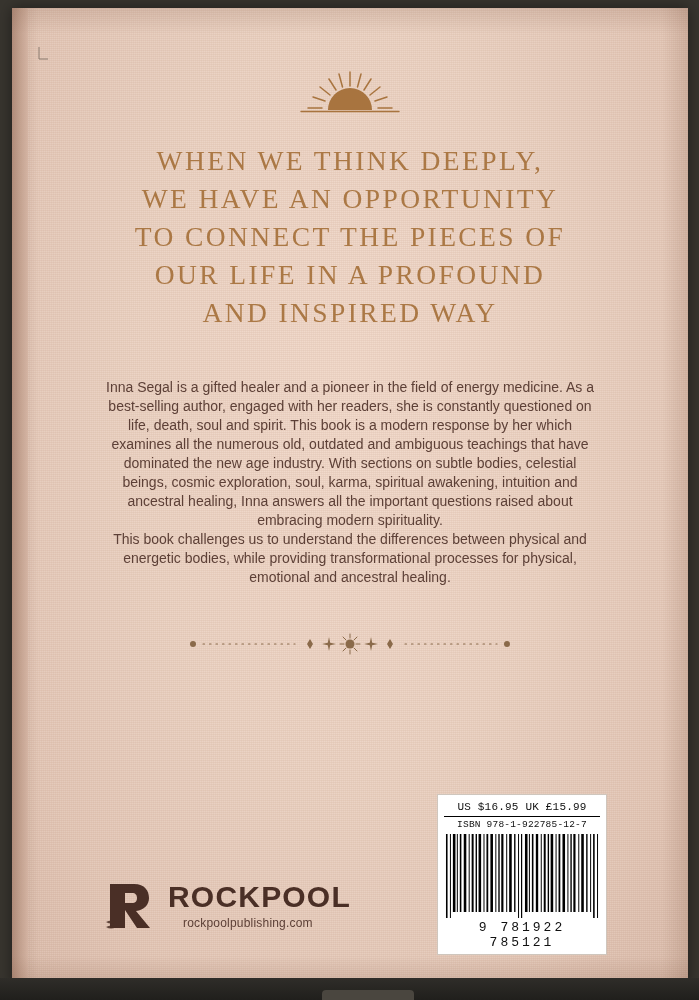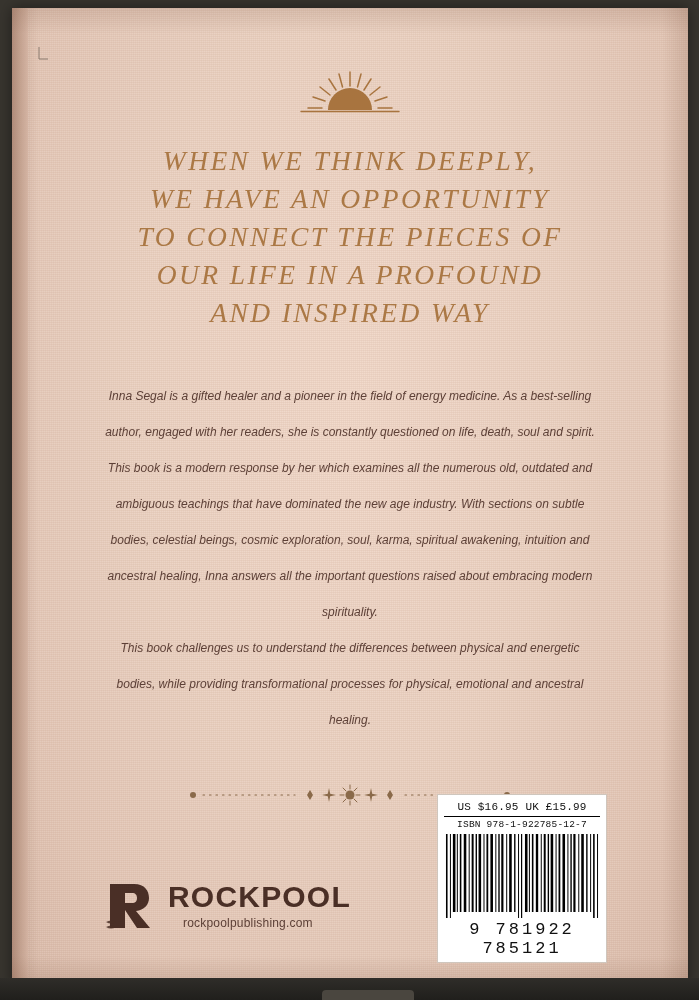--- a/index.html
+++ b/index.html
@@ -98,21 +98,20 @@
     pointer-events: none;
   }
 
   
   .content {
     position: absolute;
     inset: 0;
     padding: 0 40px;
     box-sizing: border-box;
     z-index: 3;
-    font-style: italic;
   }
 
   
   .sunburst {
     margin: 62px auto 0;
     width: 110px;
     height: 46px;
     display: block;
   }
 
@@ -131,22 +130,22 @@
     opacity: 0.95;
   }
   .headline .ln { display: block; white-space: nowrap; }
 
   
   .blurb {
     margin: 46px auto 0;
     width: 500px;
     color: #5d4037;
     font-family: "Liberation Sans", sans-serif;
-    font-size: 12px;
-    line-height: 36px;
+    font-size: 14px;
+    line-height: 19px;
     text-align: center;
   }
   .blurb p { margin: 0; }
   .blurb p + p { }
 
   
   .divider {
     margin: 44px auto 0;
     width: 330px;
     height: 26px;
@@ -182,21 +181,21 @@
     border-top: 1px solid #000;
     padding: 2px 0 2px;
   }
   .bars {
     height: 88px;
     width: 100%;
     display: block;
   }
   .ean-digits {
     font-family: "Liberation Mono", monospace;
-    font-size: 17px;
+    font-size: 13px;
     color: #111;
     letter-spacing: 3px;
     text-align: center;
     padding: 0 0 2px;
   }
 
   
   .publisher {
     position: absolute;
     left: 92px;

